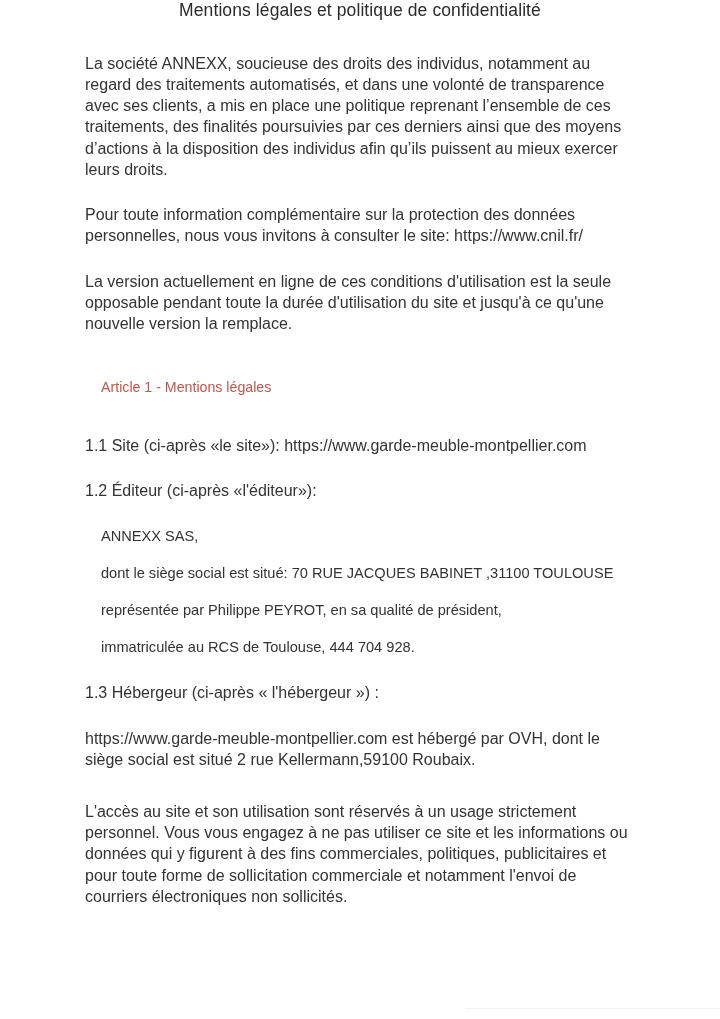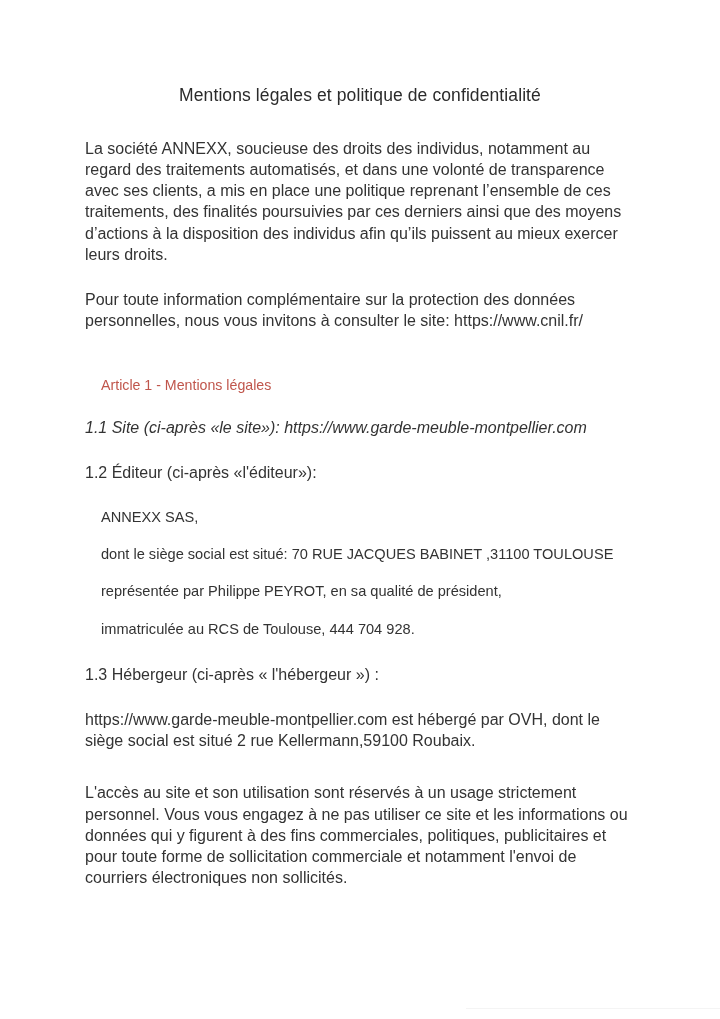--- a/index.html
+++ b/index.html
@@ -27,21 +27,20 @@
     left: 85px;
     top: 0;
     width: 550px;
   }
   .doc-title {
     font-size: 17.5px;
     font-weight: 400;
     color: #2b2b2b;
     text-align: center;
     margin: 0;
-    padding-top: 85px;
     letter-spacing: 0.1px;
     line-height: 1.25;
   }
   .para {
     font-size: 16px;
     line-height: 21.2px;
     color: #333333;
     margin: 0;
     text-align: left;
     white-space: normal;
@@ -50,21 +49,21 @@
   .block-gap-md { margin-top: 24px; }
   .section-heading {
     font-size: 14.2px;
     line-height: 20px;
     color: #c0564c;
     margin: 16px;
     font-weight: 400;
   }
   .heading-gap-top { margin-top: 43px; }
   .heading-gap-top-wide { margin-top: 56px; }
-  .after-heading { margin-top: 22px; font-style: italic; }
+  .after-heading { margin-top: 38px; }
   .addr-line {
     font-size: 14.6px;
     line-height: 21.2px;
     color: #333333;
     margin: 16px;
     display: block;
   }
   .bottom-rule {
     position: absolute;
     left: 466px;
@@ -80,20 +79,21 @@
 <div class="page">
 
   <div class="content">
 
     <h1 class="doc-title">Mentions légales et politique de confidentialité</h1>
 
     <p class="para block-gap-lg">La société ANNEXX, soucieuse des droits des individus, notamment au regard des traitements automatisés, et dans une volonté de transparence avec ses clients, a mis en place une politique reprenant l’ensemble de ces traitements, des finalités poursuivies par ces derniers ainsi que des moyens d’actions à la disposition des individus afin qu’ils puissent au mieux exercer leurs droits.</p>
 
     <p class="para block-gap-md">Pour toute information complémentaire sur la protection des données personnelles, nous vous invitons à consulter le site: https://www.cnil.fr/</p>
 
+    <p class="para block-gap-md">La version actuellement en ligne de ces conditions d'utilisation est la seule opposable pendant toute la durée d'utilisation du site et jusqu'à ce qu'une nouvelle version la remplace.</p>
 
     <h2 class="section-heading heading-gap-top">Article 1 - Mentions légales</h2>
 
     <p class="para after-heading">1.1 Site (ci-après «le site»): https://www.garde-meuble-montpellier.com</p>
 
     <p class="para block-gap-md">1.2 Éditeur (ci-après «l'éditeur»):</p>
 
     <div class="block-gap-md">
       <span class="addr-line">ANNEXX SAS,</span>
       <span class="addr-line">dont le siège social est situé: 70 RUE JACQUES BABINET ,31100 TOULOUSE</span>

